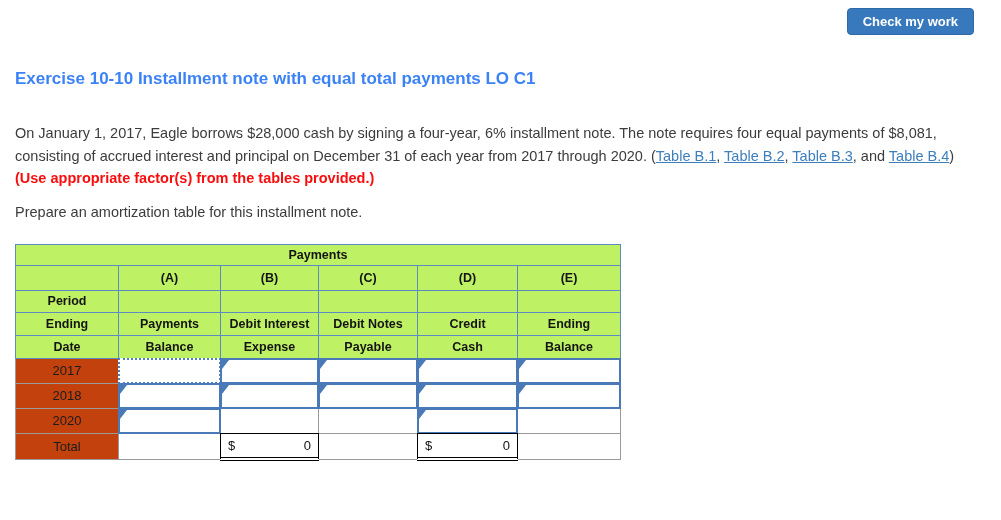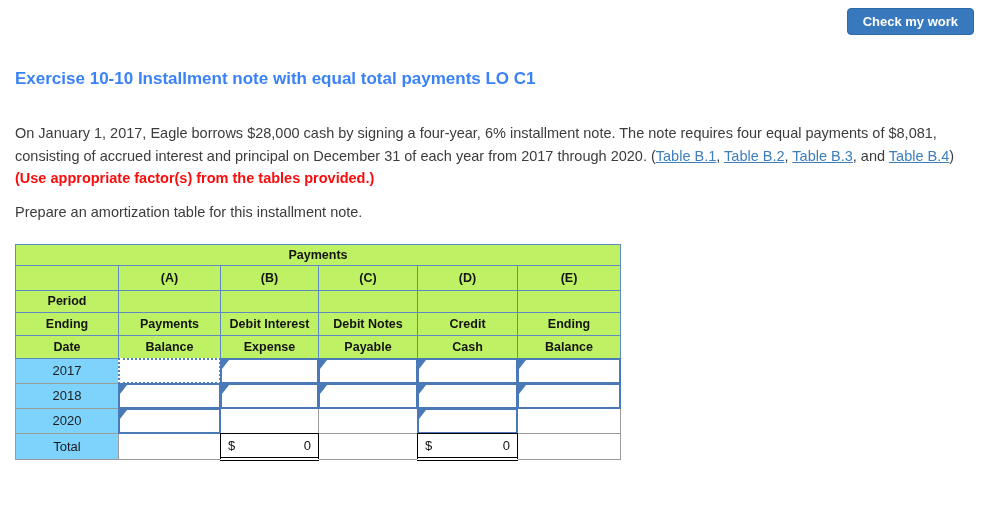--- a/index.html
+++ b/index.html
@@ -45,21 +45,21 @@
     padding:0 2px;
   }
   tr.rh-pay{height:21px;}
   tr.rh-let{height:25px;}
   tr.rh-per{height:22px;}
   tr.rh-l1{height:23px;}
   tr.rh-l2{height:23px;border-radius:9px;}
   tr.body-row{height:25px;}
   tr.total-row{height:26px;}
   td.year-cell{
-    background:#7dd3fc;border:1px solid #9a9a9a;
+    background:#c2410c;border:1px solid #9a9a9a;
     text-align:center;font-size:13px;color:#1c1c1c;padding:0;
   }
   td.body-cell{
     background:#fff;border:1px solid #9a9a9a;
     padding:0;position:relative;
   }
   .input-box{
     position:absolute;top:-1px;left:-1px;right:-1px;bottom:-1px;
     background:#fff;border:2px solid #4a79b8;cursor:text;
   }

